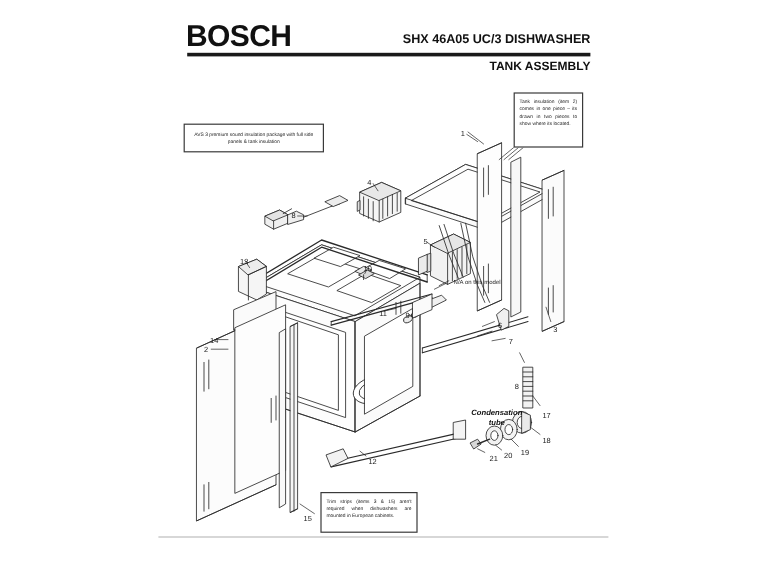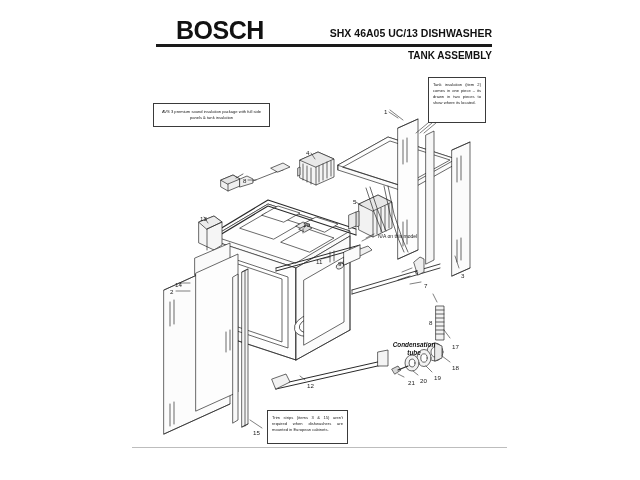--- a/index.html
+++ b/index.html
@@ -19,21 +19,20 @@
   
   .brand {
     position: absolute;
     left: 155px;
     top: 16px;
     font-size: 25px;
     font-weight: bold;
     letter-spacing: -0.5px;
     color: #111;
     font-family: "Liberation Sans", sans-serif;
-    margin-left: 21px;
   }
   .model-title {
     position: absolute;
     right: 148px;
     top: 27px;
     font-size: 10.5px;
     font-weight: bold;
     color: #111;
     white-space: nowrap;
   }
@@ -126,21 +125,21 @@
   }
 
   svg.art { position: absolute; left: 0; top: 0; }
 </style>
 </head>
 <body>
 
 <div id="page">
 
   <div class="brand">BOSCH</div>
-  <div class="model-title">SHX 46A05 UC/13 DISHWASHER</div>
+  <div class="model-title">SHX 46A05 UC/3 DISHWASHER</div>
   <div class="header-rule"></div>
   <div class="section-title">TANK ASSEMBLY</div>
 
   <svg class="art" width="640" height="480" viewBox="0 0 640 480">
     <g fill="none" stroke="#2a2a2a" stroke-width="0.7" stroke-linejoin="round" stroke-linecap="round">
 
       <path d="M214 236 L268 204 L350 231 L350 236 L296 268 L214 241 Z" fill="#fcfcfc"></path>
       <path d="M214 236 L268 204 L350 231 L296 263 Z" fill="#fefefe"></path>
 
       <path d="M240 228 L266 213 L300 224 L274 239 Z" fill="#fff"></path>

